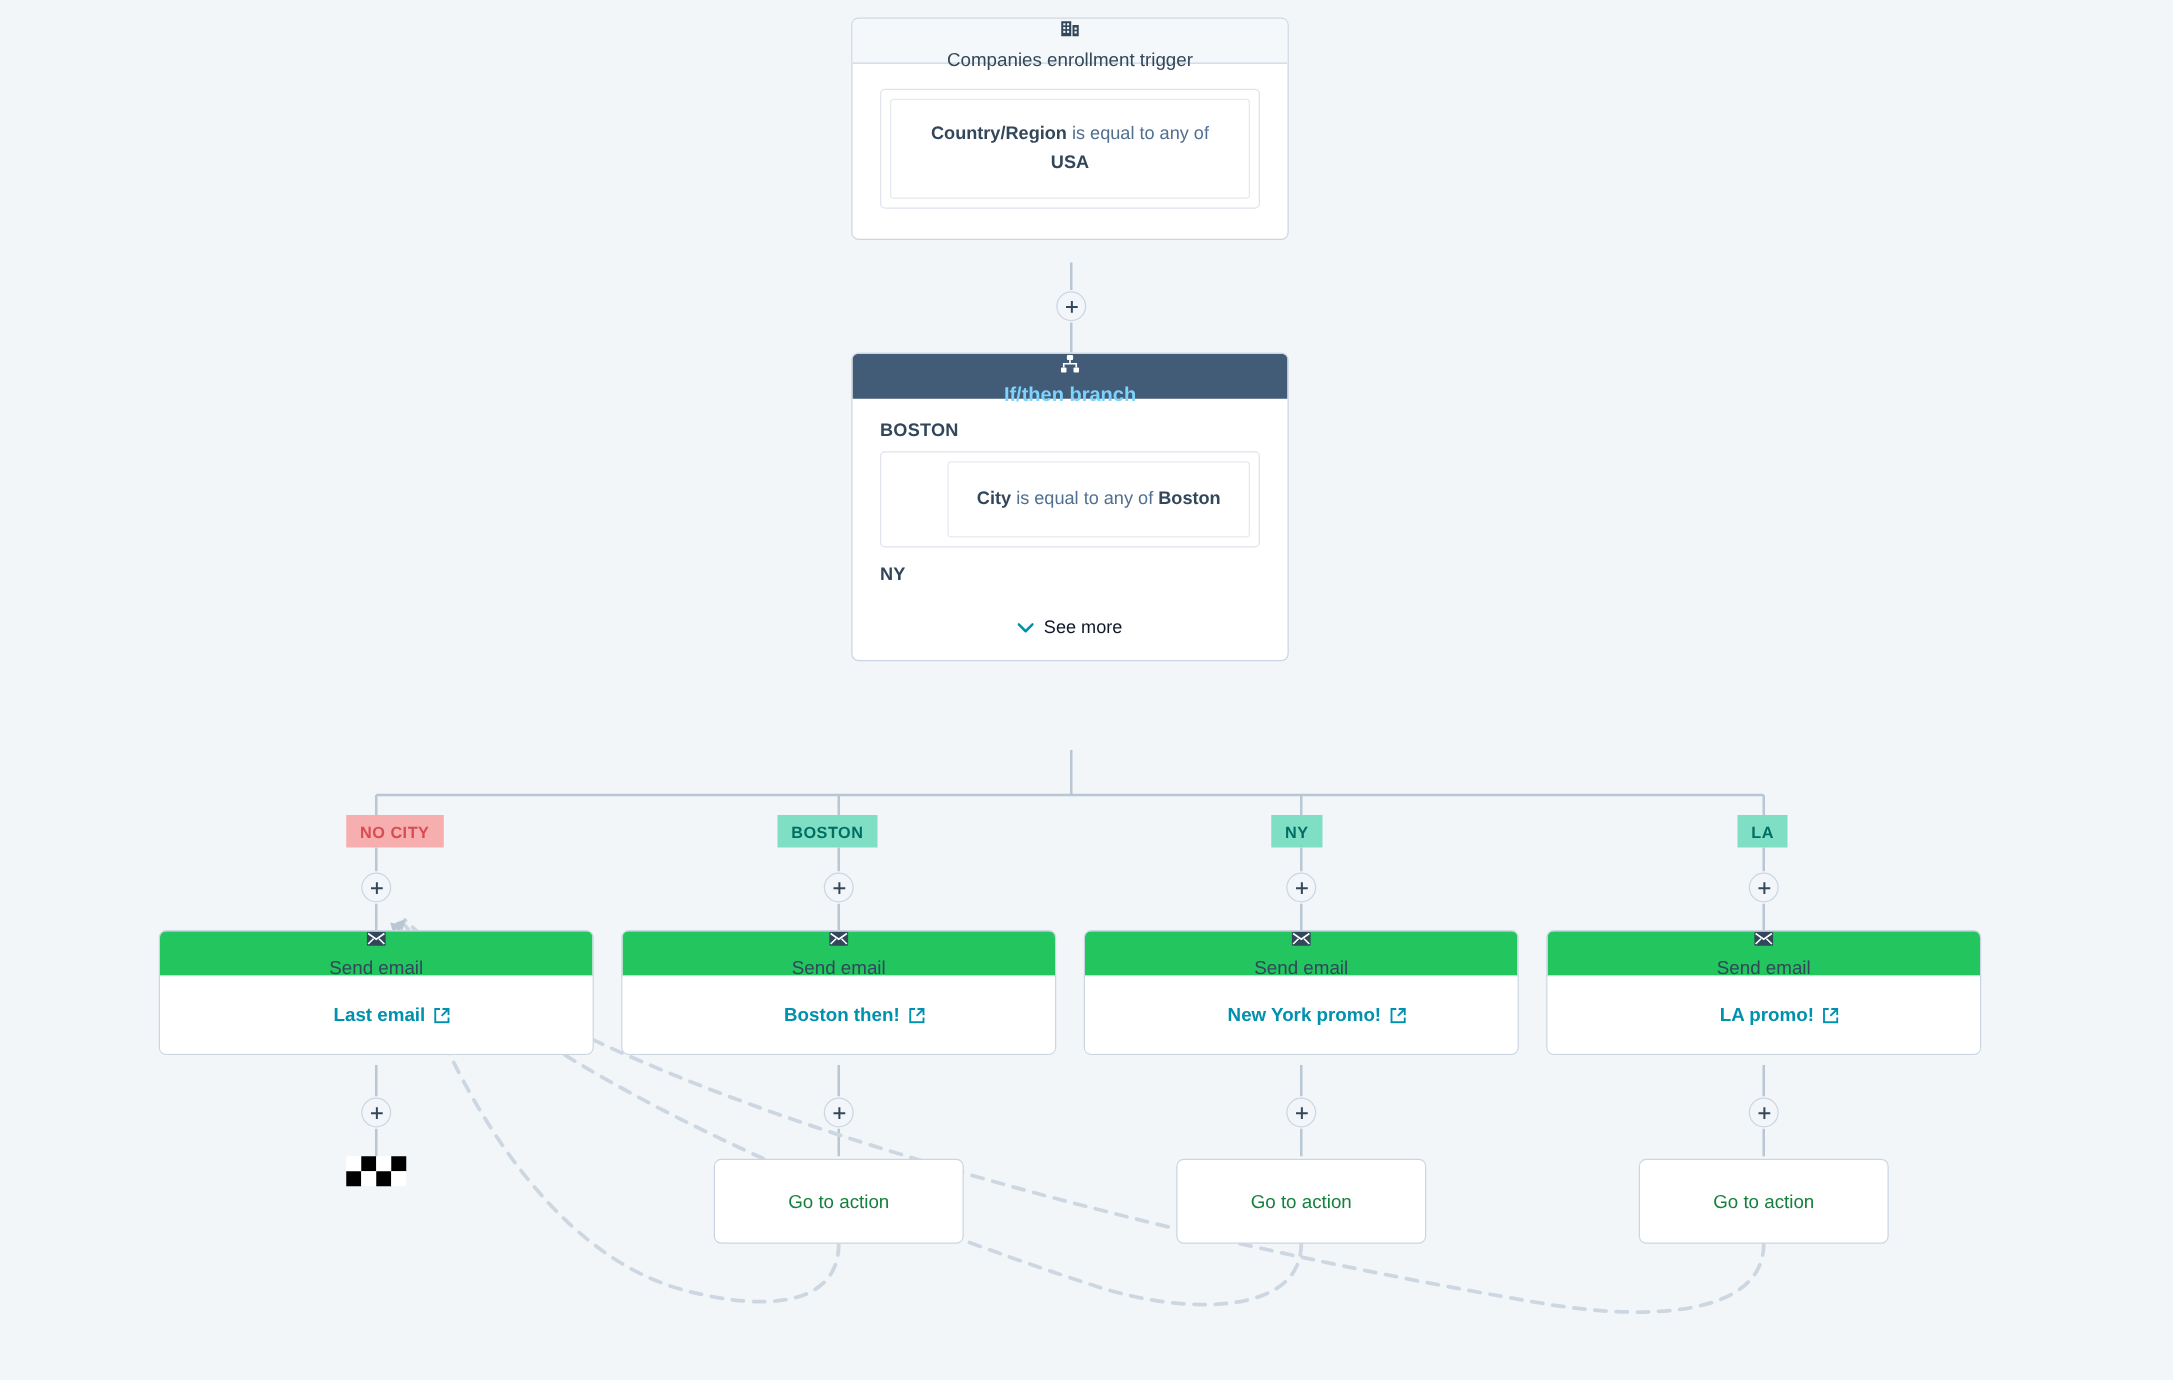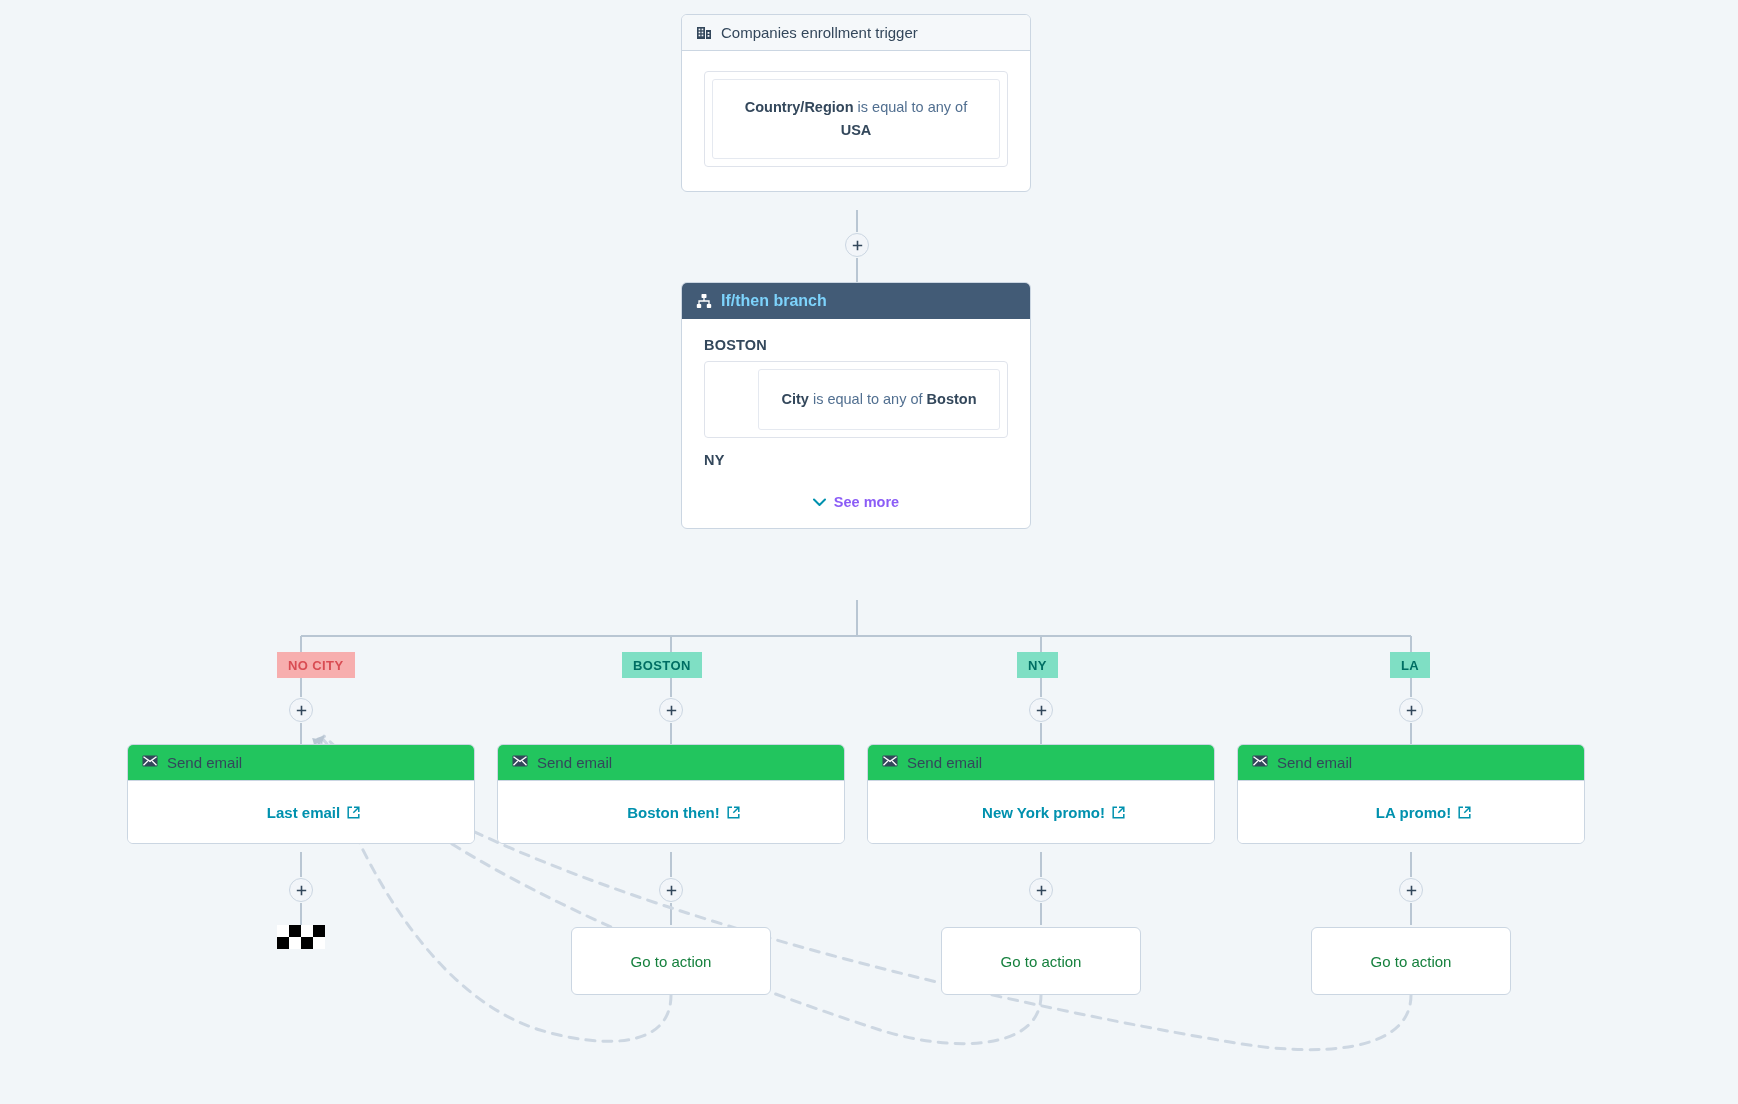--- a/index.html
+++ b/index.html
@@ -34,20 +34,21 @@
   .node-header {
     display: flex;
     align-items: center;
     gap: 9px;
     height: 36px;
     padding: 0 14px;
     font-size: 15px;
     color: #33475b;
     border-bottom: 1px solid #cbd6e2;
     background: #f5f8fa;
+    flex-direction: column;
   }
   .node-header.dark {
     background: #425b76;
     color: #7dd3fc;
     border-bottom: none;
     font-weight: 700;
     font-size: 16px;
   }
   .node-header.lavender {
     background: #22c55e;
@@ -91,23 +92,23 @@
     margin: 0 0 8px 0;
   }
   .branch-name + .filter-outer { margin-bottom: 14px; }
   .branch-filter .filter-inner { padding: 18px 10px; margin-left: 46px; }
   .see-more {
     height: 52px;
     display: flex;
     align-items: center;
     justify-content: center;
     gap: 8px;
-    color: #8b5cf6;
+    color: #0f172a;
     font-size: 14.5px;
-    font-weight: 700;
+    font-weight: 400;
     cursor: pointer;
     user-select: none;
   }
   .see-more svg { display:block; }
 
   
   .badge {
     position: absolute;
     height: 26px;
     display: flex;

